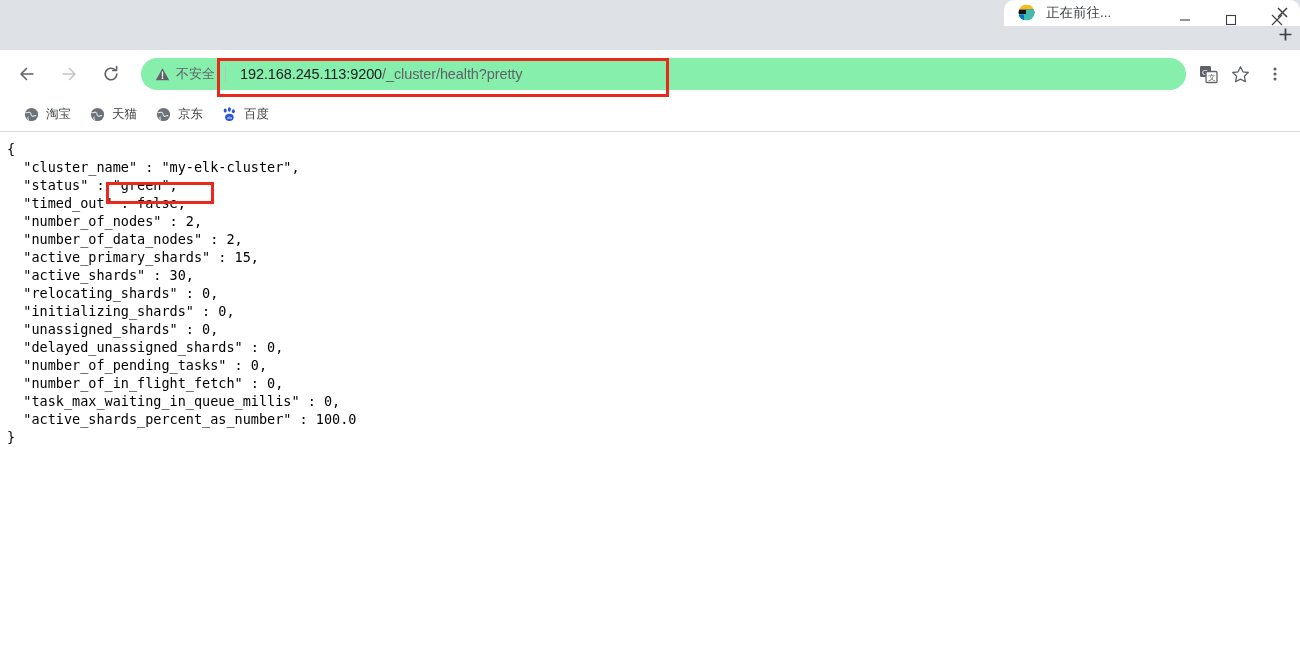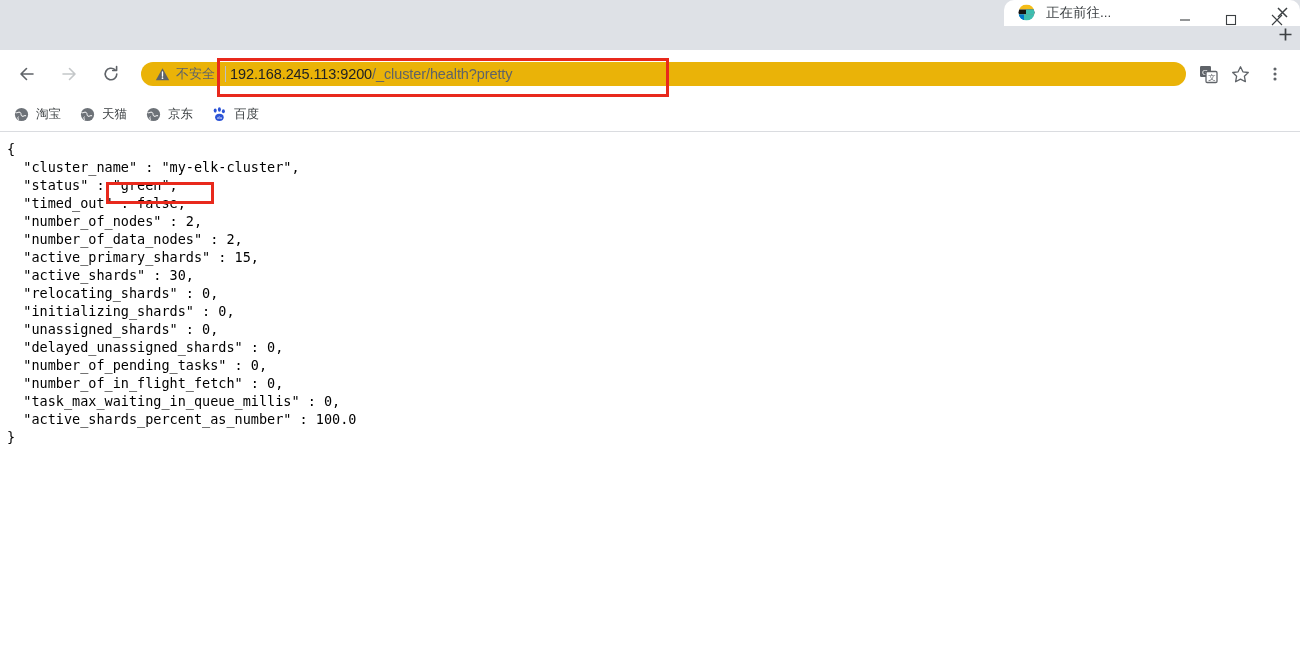--- a/index.html
+++ b/index.html
@@ -108,24 +108,24 @@
     margin: 0 3px;
     display: flex;
     align-items: center;
     justify-content: center;
     border-radius: 50%;
     flex: 0 0 auto;
   }
   .omnibox {
     position: relative;
     flex: 1 1 auto;
-    height: 24px;
+    height: 32px;
     margin-left: 9px;
     margin-right: 6px;
-    background: #eab308;
+    background: #86efac;
     border-radius: 16px;
     display: flex;
     align-items: center;
     padding-left: 14px;
     box-sizing: border-box;
   }
   .security-chip {
     display: flex;
     align-items: center;
     flex: 0 0 auto;
@@ -139,21 +139,21 @@
   }
   .omnibox-divider {
     width: 1px;
     height: 16px;
     background: #bdc1c6;
     flex: 0 0 1px;
   }
   .url-text {
     font-size: 14.5px;
     color: #202124;
-    margin-left: 4px;
+    margin-left: 14px;
     white-space: nowrap;
     font-family: "Liberation Sans", sans-serif;
     letter-spacing: -0.1px;
   }
   .url-text .url-path { color: #5f6368; }
   .toolbar-icon {
     width: 32px;
     height: 32px;
     display: flex;
     align-items: center;
@@ -170,21 +170,21 @@
     flex: 0 0 auto;
     margin-left: 4px;
   }
 
   
   .bookmarks-bar {
     height: 34px;
     background: #ffffff;
     display: flex;
     align-items: center;
-    padding-left: 5px;
+    padding-left: 15px;
     border-bottom: 1px solid #dadce0;
     box-sizing: border-box;
   }
   .bookmark {
     display: flex;
     align-items: center;
     height: 24px;
     padding: 0 8px;
     border-radius: 4px;
     margin-right: 2px;

